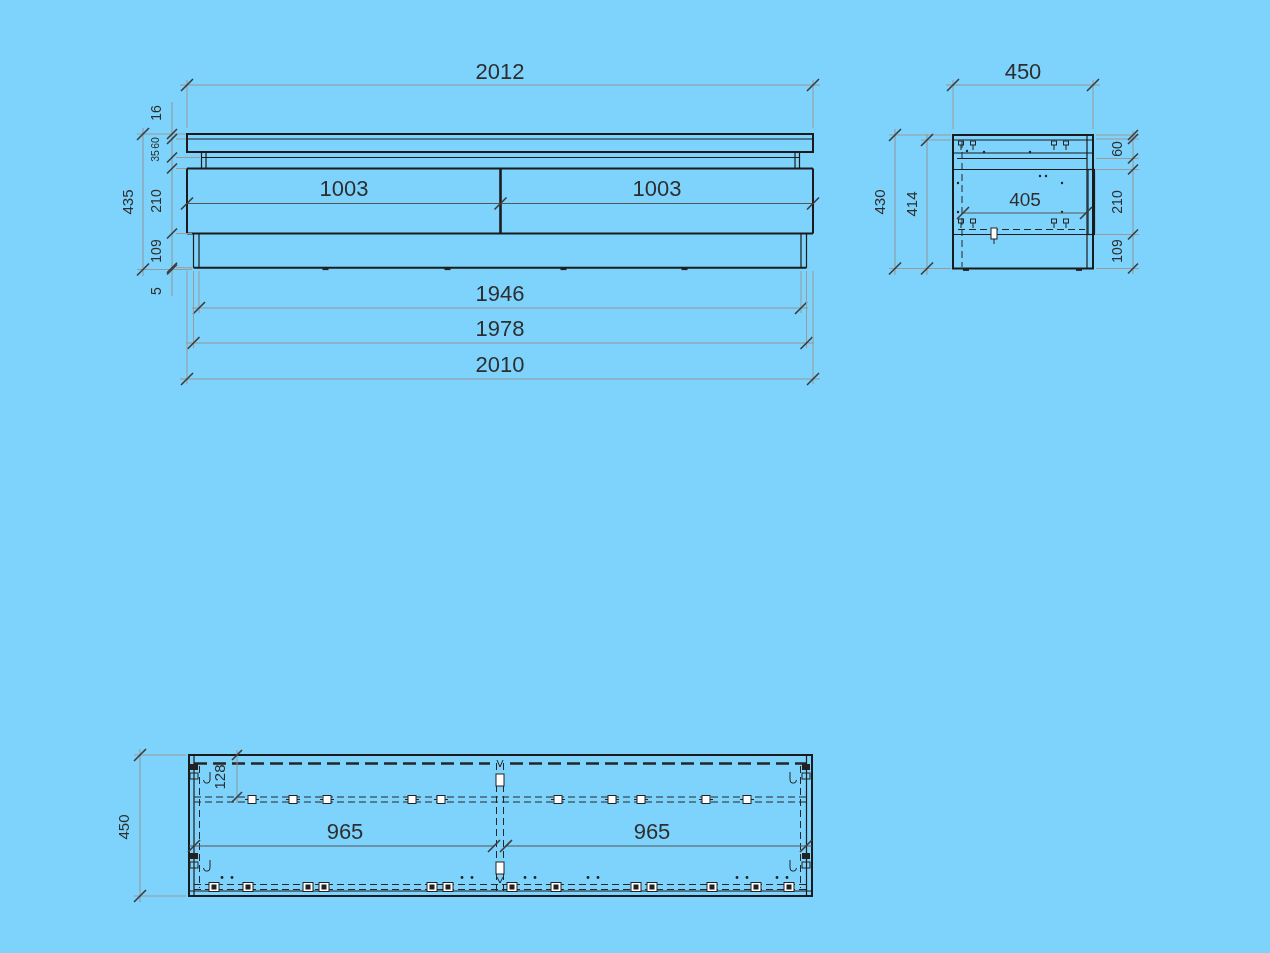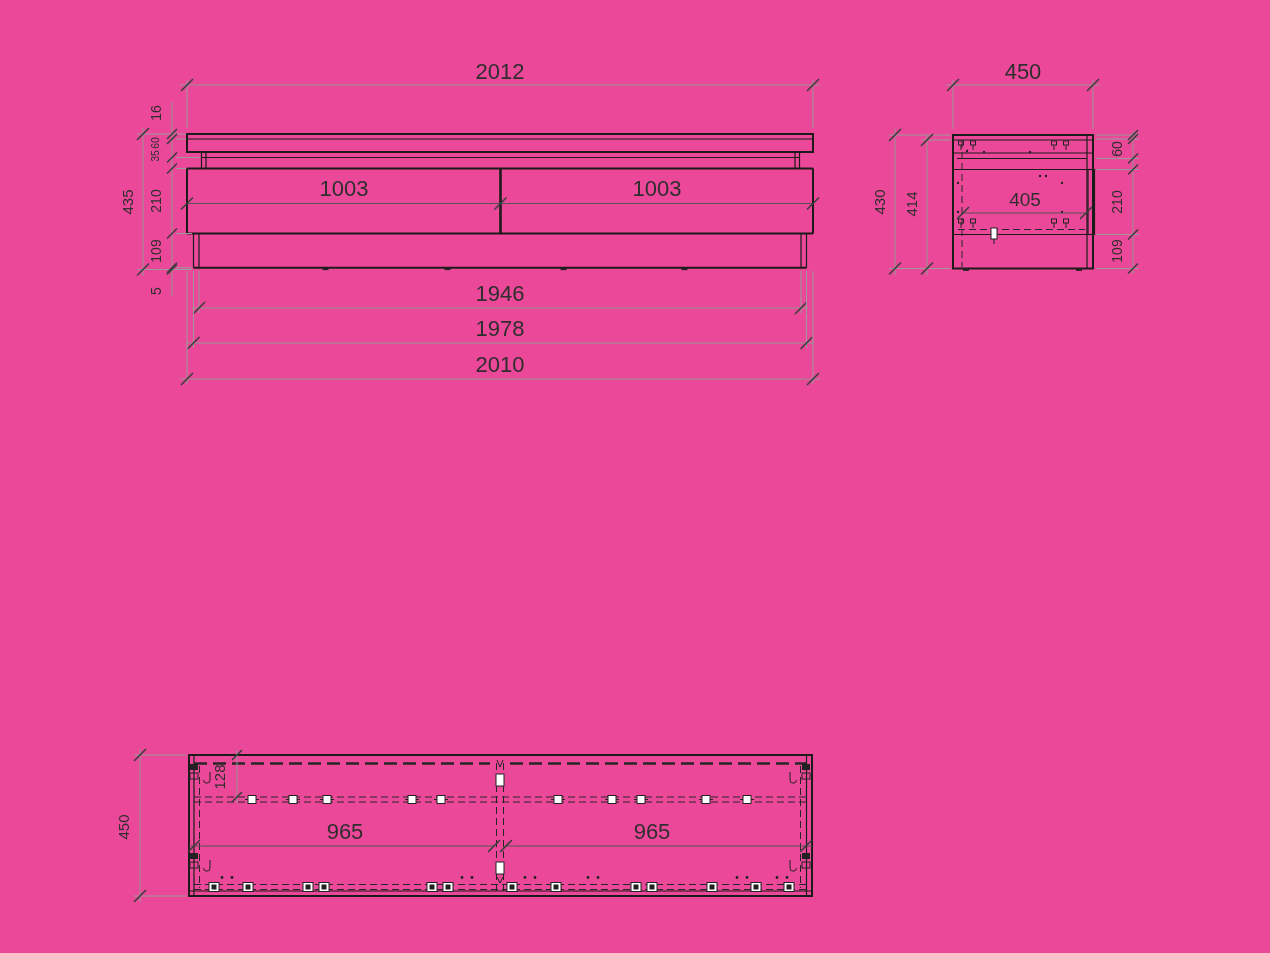--- a/index.html
+++ b/index.html
@@ -1,16 +1,16 @@
 <!DOCTYPE html>
 <html><head>
 <meta charset="utf-8">
 <style>
   html,body{margin:0;padding:0;background:#f2f2f2;}
-  .sheet{position:relative;width:1270px;height:953px;background:#ec4899;overflow:hidden;}
+  .sheet{position:relative;width:1270px;height:953px;background:#7dd3fc;overflow:hidden;}
   svg{position:absolute;left:0;top:0;}
   svg text{font-family:"Liberation Sans","DejaVu Sans",sans-serif;fill:#2e2e2e;}
   .obj{stroke:#1b1b1b;stroke-width:2;fill:none;}
   .obj2{stroke:#1b1b1b;stroke-width:1.2;fill:none;}
   .dim{stroke:#949494;stroke-width:1;fill:none;}
   .dimd{stroke:#555555;stroke-width:1.1;fill:none;}
   .ext{stroke:#9a9a9a;stroke-width:1;fill:none;}
   .tick{stroke:#3c3c3c;stroke-width:1.6;fill:none;}
   .hid{stroke:#262626;stroke-width:1;fill:none;stroke-dasharray:7 4;}
   .hidh{stroke:#262626;stroke-width:2.3;fill:none;stroke-dasharray:13 6;}

